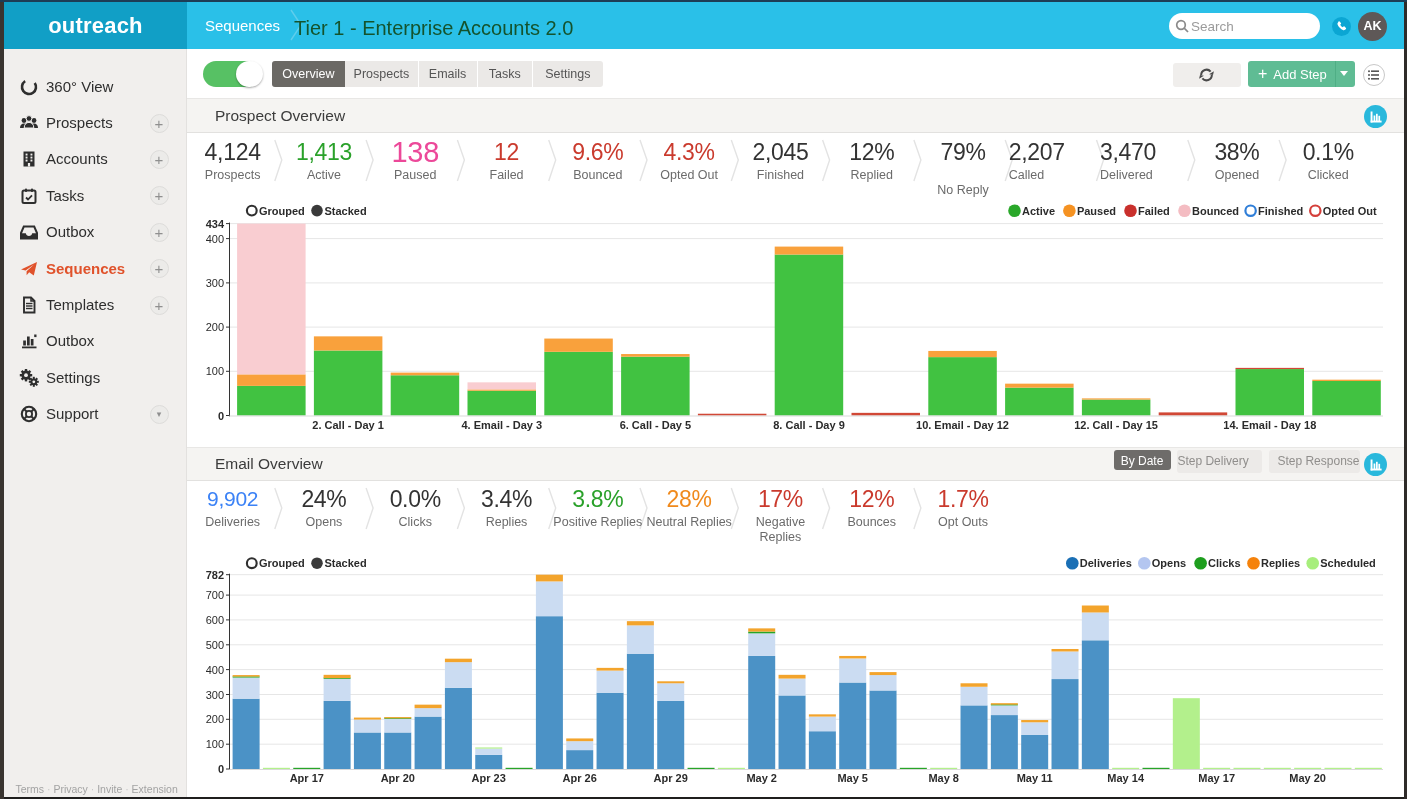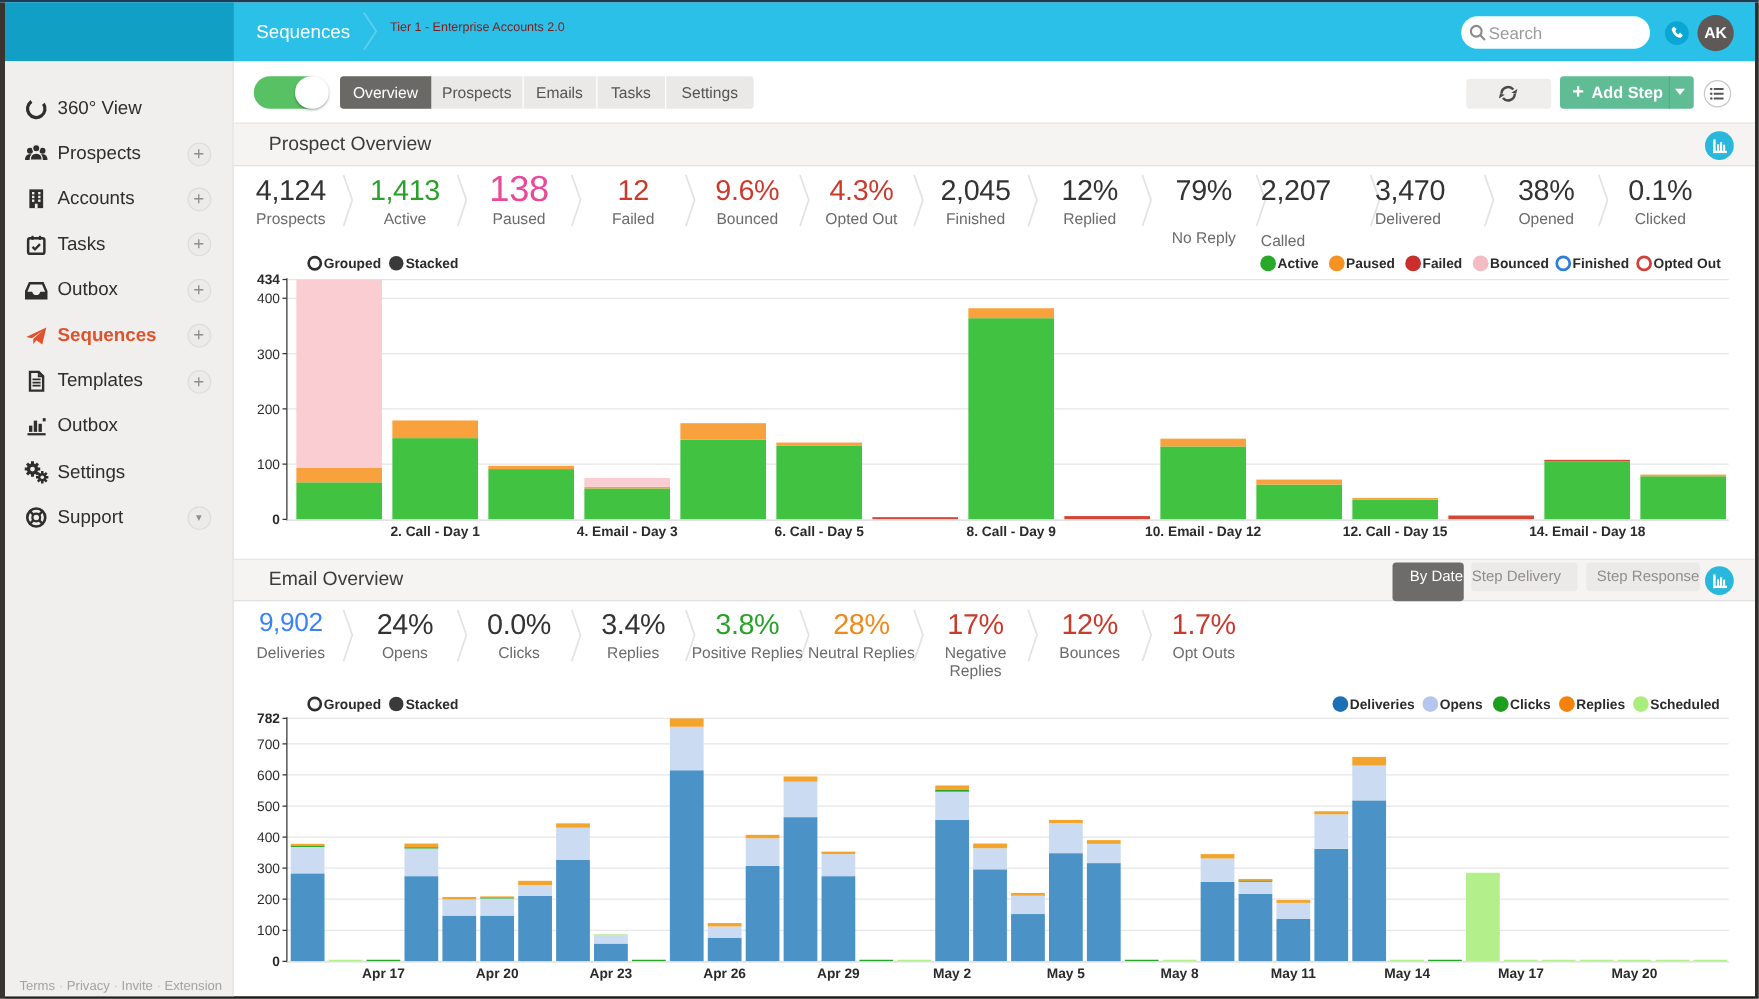--- a/index.html
+++ b/index.html
@@ -7,25 +7,26 @@
 </style></head><body>
 <div id="page">
 
 <div class="abs" style="left:0;top:0;width:1407px;height:2px;background:#1d3d56"></div>
 <div class="abs" style="left:0;top:2px;width:4px;height:797px;background:#393430"></div>
 <div class="abs" style="left:1404px;top:2px;width:3px;height:797px;background:#2e2b29"></div>
 <div class="abs" style="left:4px;top:797px;width:1400px;height:2px;background:#1f1e1d"></div>
 
 <div class="abs" style="left:4px;top:2px;width:1400px;height:47px;background:#2ac0e8"></div>
 <div class="abs" style="left:4px;top:2px;width:183px;height:47px;background:#119fc6"></div>
+<div class="abs" style="left:4px;top:2px;width:183px;height:47px;line-height:47px;text-align:center;color:#fff;font-size:22px;font-weight:bold;letter-spacing:0.2px">outreach</div>
 <div class="abs" style="left:205px;top:16.5px;font-size:15px;color:#fff">Sequences</div>
 <svg class="abs" style="left:288px;top:8px" width="16" height="34" viewBox="0 0 16 34">
       <polyline points="3,2 13,17 3,32" fill="none" stroke="#5fcdec" stroke-width="1.4"></polyline>
     </svg>
-<div class="abs" style="left:312px;top:16.5px;font-size:10px;color:#7f1d1d">Tier 1 - Enterprise Accounts 2.0</div>
+<div class="abs" style="left:294px;top:16.5px;font-size:20px;color:#14532d">Tier 1 - Enterprise Accounts 2.0</div>
 <div class="abs" style="left:1169px;top:13px;width:151px;height:26px;background:#fff;border-radius:13px"></div>
 <svg class="abs" style="left:1175px;top:19px" width="15" height="15" viewBox="0 0 15 15">
       <circle cx="6" cy="6" r="4.3" fill="none" stroke="#8a8a8a" stroke-width="1.7"></circle>
       <line x1="9.2" y1="9.2" x2="13" y2="13" stroke="#8a8a8a" stroke-width="1.7"></line>
     </svg>
 <div class="abs" style="left:1191px;top:18.5px;font-size:13.5px;color:#9b9b9b">Search</div>
 <div class="abs" style="left:1331.5px;top:16.5px;width:19px;height:19px;border-radius:50%;background:#0ba6d3"></div>
 <svg class="abs" style="left:1334.5px;top:19.5px" width="13" height="13" viewBox="0 0 24 24">
       <path d="M6.6 2.8c.5-.5 1.3-.5 1.8 0l2.6 2.6c.5.5.5 1.3 0 1.8l-1.5 1.5c1 2.1 2.7 3.8 4.8 4.8l1.5-1.5c.5-.5 1.3-.5 1.8 0l2.6 2.6c.5.5.5 1.3 0 1.8l-1.7 1.7c-.8.8-2 1.1-3.1.7-5-1.8-9-5.8-10.8-10.8-.4-1.1-.1-2.3.7-3.1z" fill="#fff"></path>
     </svg>
@@ -163,21 +164,21 @@
 </div>
 <div class="abs" style="left:1172.7px;top:62.6px;width:68px;height:24.7px;background:#f0eeec;border-radius:3px"></div>
 <svg class="abs" style="left:1198px;top:67px" width="17" height="16" viewBox="0 0 24 24">
       <g fill="none" stroke="#4a4a4a" stroke-width="3">
         <path d="M20 12a8 8 0 0 1-14.2 5"></path>
         <path d="M4 12a8 8 0 0 1 14.2-5"></path>
       </g>
       <path d="M22.5 5.5v6h-6z" fill="#4a4a4a" transform="rotate(13 19.5 8.5)"></path>
       <path d="M1.5 18.5v-6h6z" fill="#4a4a4a" transform="rotate(13 4.5 15.5)"></path>
     </svg>
-<div class="abs" style="left:1247.9px;top:61px;width:107px;height:26.3px;background:#5fbc94;border-radius:3px;color:#fff;font-size:13px;font-weight:bold;line-height:26.3px"><span style="margin-left:10px;font-size:16px">+</span><span style="margin-left:6px">Add Step</span></div>
+<div class="abs" style="left:1247.9px;top:61px;width:107px;height:26.3px;background:#5fbc94;border-radius:3px;color:#fff;font-size:13px;font-weight:normal;line-height:26.3px"><span style="margin-left:10px;font-size:16px">+</span><span style="margin-left:6px">Add Step</span></div>
 <div class="abs" style="left:1335.2px;top:61px;width:1px;height:26.3px;background:#4fae85"></div>
 <div class="abs" style="left:1340px;top:71px;width:0;height:0;border-left:4.5px solid transparent;border-right:4.5px solid transparent;border-top:5px solid #fff"></div>
 <div class="abs" style="left:1362.5px;top:64px;width:22px;height:22px;border-radius:50%;background:#fff;border:1px solid #c8c8c8"></div>
 <svg class="abs" style="left:1368px;top:70px" width="11" height="10" viewBox="0 0 11 10">
       <g fill="#555">
         <circle cx="1" cy="1.2" r="1"></circle>
         <rect x="3" y="0.4" width="8" height="1.6"></rect>
         <circle cx="1" cy="5" r="1"></circle>
         <rect x="3" y="4.2" width="8" height="1.6"></rect>
         <circle cx="1" cy="8.8" r="1"></circle>
@@ -242,21 +243,21 @@
     <div style="position:absolute;left:826.1px;top:139px;width:91.3px;text-align:center">
       <div style="font-size:23px;line-height:26px;color:#333;letter-spacing:-0.3px">12%</div>
       <div style="font-size:12.5px;line-height:15px;color:#6b6b6b;margin-top:3px">Replied</div>
     </div>
     <div style="position:absolute;left:917.4px;top:139px;width:91.3px;text-align:center">
       <div style="font-size:23px;line-height:26px;color:#333;letter-spacing:-0.3px">79%</div>
       <div style="font-size:12.5px;line-height:15px;color:#6b6b6b;margin-top:18px">No Reply</div>
     </div>
     <div style="position:absolute;left:1008.7px;top:139px;width:91.3px;">
       <div style="font-size:23px;line-height:26px;color:#333;letter-spacing:-0.3px">2,207</div>
-      <div style="font-size:12.5px;line-height:15px;color:#6b6b6b;margin-top:21px">Called</div>
+      <div style="font-size:12.5px;line-height:15px;color:#6b6b6b;margin-top:3px">Called</div>
     </div>
     <div style="position:absolute;left:1100.0px;top:139px;width:91.3px;">
       <div style="font-size:23px;line-height:26px;color:#333;letter-spacing:-0.3px">3,470</div>
       <div style="font-size:12.5px;line-height:15px;color:#6b6b6b;margin-top:3px">Delivered</div>
     </div>
     <div style="position:absolute;left:1191.3px;top:139px;width:91.3px;text-align:center">
       <div style="font-size:23px;line-height:26px;color:#333;letter-spacing:-0.3px">38%</div>
       <div style="font-size:12.5px;line-height:15px;color:#6b6b6b;margin-top:3px">Opened</div>
     </div>
     <div style="position:absolute;left:1282.6px;top:139px;width:91.3px;text-align:center">
@@ -332,21 +333,21 @@
       <circle cx="1184.5" cy="210.7" r="6.3" fill="#f4bcc2"></circle>
       <text x="1192.0" y="214.5" font-size="11" font-weight="bold" fill="#2b2b2b">Bounced</text>
       <circle cx="1250.6" cy="210.7" r="5.2" fill="#fff" stroke="#2f7ed8" stroke-width="2.2"></circle>
       <text x="1258.1" y="214.5" font-size="11" font-weight="bold" fill="#2b2b2b">Finished</text>
       <circle cx="1315.3" cy="210.7" r="5.2" fill="#fff" stroke="#d43f3a" stroke-width="2.2"></circle>
       <text x="1322.8" y="214.5" font-size="11" font-weight="bold" fill="#2b2b2b">Opted Out</text>
     </svg>
 
 <div class="abs" style="left:187px;top:447px;width:1217px;height:34px;background:#f5f4f2;border-top:1px solid #e8e7e5;border-bottom:1px solid #e2e1df"></div>
 <div class="abs" style="left:215px;top:455px;font-size:15.5px;color:#3c3c3c">Email Overview</div>
-<div class="abs" style="left:1113.5px;top:450.4px;width:57px;height:31px;background:#6e6c6a;border-radius:3px;color:#fff;font-size:12px;text-align:right;line-height:22.6px">By Date</div>
+<div class="abs" style="left:1113.5px;top:450.4px;width:57px;height:20px;background:#6e6c6a;border-radius:3px;color:#fff;font-size:12px;text-align:center;line-height:22.6px">By Date</div>
 <div class="abs" style="left:1177.4px;top:450.4px;width:85px;height:22.6px;background:#eceae8;border-radius:3px;color:#908e8c;font-size:12px;text-align:left;line-height:22.6px">Step Delivery</div>
 <div class="abs" style="left:1268.5px;top:450.4px;width:91px;height:22.6px;background:#eceae8;border-radius:3px;color:#908e8c;font-size:12px;text-align:right;line-height:22.6px">Step Response</div>
 <div class="abs" style="left:1364px;top:453px;width:23px;height:23px;border-radius:50%;background:#29b8dc"></div>
 <svg class="abs" style="left:1369.5px;top:458px" width="12" height="13" viewBox="0 0 12 13">
       <g fill="#fff">
         <rect x="0.6" y="1.5" width="1.9" height="11"></rect>
         <rect x="0.6" y="10.6" width="11" height="1.9"></rect>
         <rect x="3.6" y="5.5" width="1.7" height="5.5"></rect>
         <rect x="6" y="3.8" width="1.7" height="7.2"></rect>
         <rect x="8.4" y="5.8" width="1.7" height="5.2"></rect>

